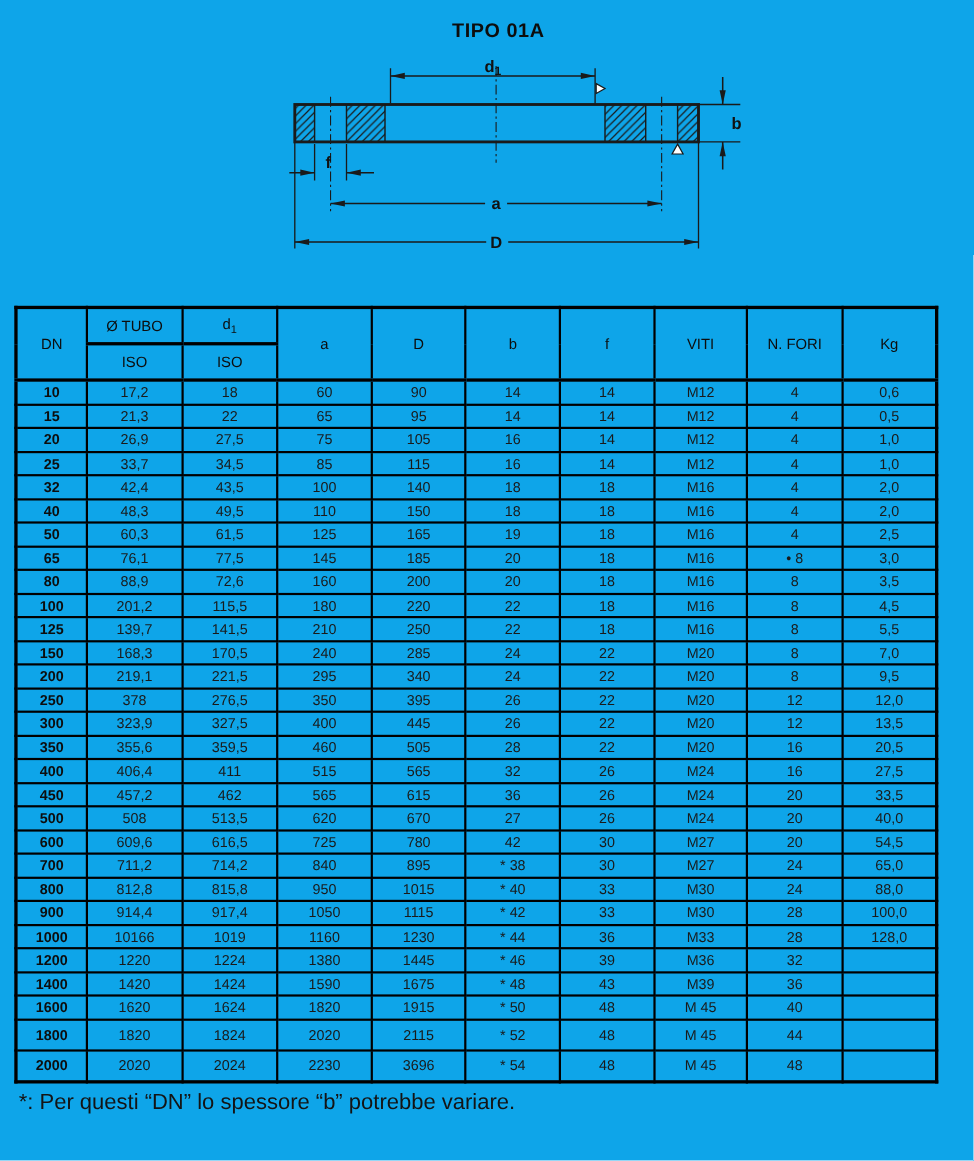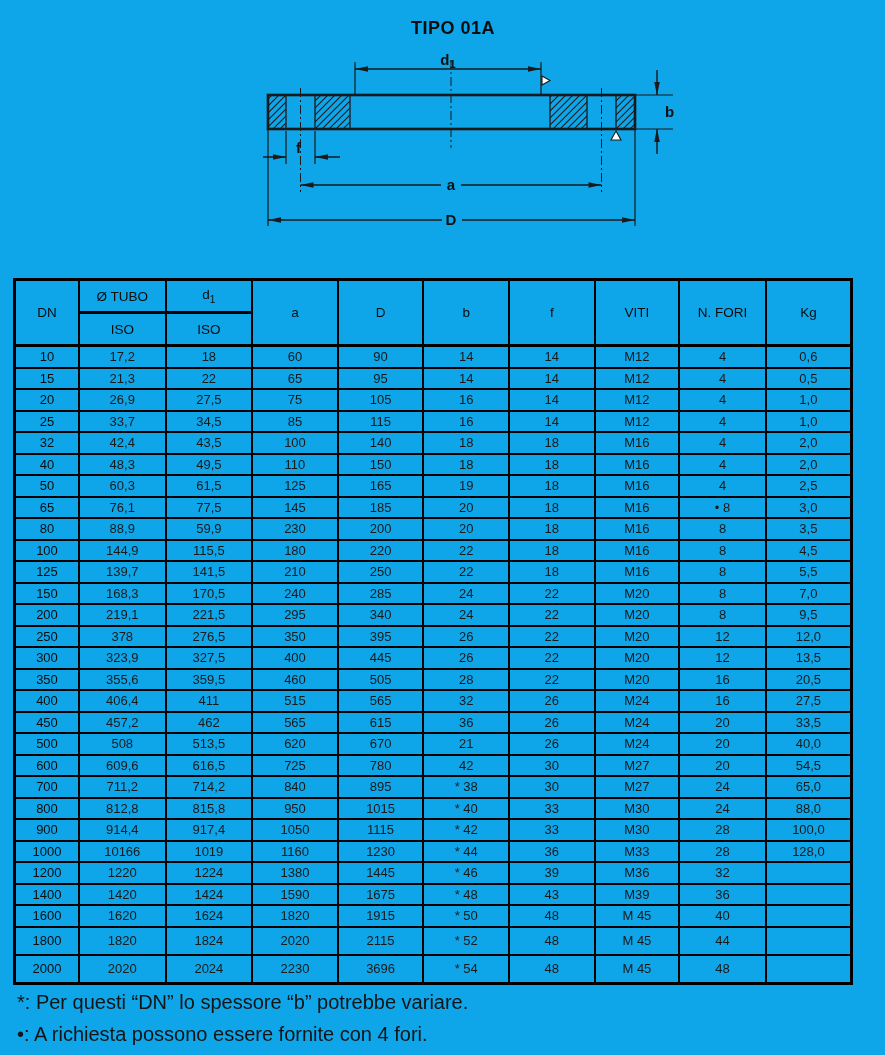--- a/index.html
+++ b/index.html
@@ -25,21 +25,21 @@
   table.spec th, table.spec td {
     border:2px solid #000; text-align:center; vertical-align:middle; padding:0 2px;
     overflow:hidden; white-space:nowrap;
   }
   table.spec thead th {
     font-size:13.5px; font-weight:normal; height:30px; border-bottom-width:3px;
     color:#0d0d0d;
   }
   table.spec thead th sub { font-size:10px; }
   table.spec tbody td { font-size:13px; height:19.5px; color:#1a1a1a; }
-  table.spec tbody td:first-child { font-weight:normal; color:#0d0d0d; }
+  table.spec tbody td:first-child { font-weight:bold; color:#0d0d0d; }
   table.spec tbody tr:nth-last-child(-n+2) td { height:26px; }
 
   .notes {
     position:absolute; left:17px; top:986px; font-size:20px; line-height:1.6;
     color:#141414;
   }
 </style>
 </head>
 <body>
 
@@ -236,32 +236,32 @@
           <td>185</td>
           <td>20</td>
           <td>18</td>
           <td>M16</td>
           <td>• 8</td>
           <td>3,0</td>
         </tr>
         <tr>
           <td>80</td>
           <td>88,9</td>
-          <td>59,9</td>
-          <td>230</td>
+          <td>72,6</td>
+          <td>160</td>
           <td>200</td>
           <td>20</td>
           <td>18</td>
           <td>M16</td>
           <td>8</td>
           <td>3,5</td>
         </tr>
         <tr>
           <td>100</td>
-          <td>144,9</td>
+          <td>201,2</td>
           <td>115,5</td>
           <td>180</td>
           <td>220</td>
           <td>22</td>
           <td>18</td>
           <td>M16</td>
           <td>8</td>
           <td>4,5</td>
         </tr>
         <tr>
@@ -359,21 +359,21 @@
           <td>M24</td>
           <td>20</td>
           <td>33,5</td>
         </tr>
         <tr>
           <td>500</td>
           <td>508</td>
           <td>513,5</td>
           <td>620</td>
           <td>670</td>
-          <td>21</td>
+          <td>27</td>
           <td>26</td>
           <td>M24</td>
           <td>20</td>
           <td>40,0</td>
         </tr>
         <tr>
           <td>600</td>
           <td>609,6</td>
           <td>616,5</td>
           <td>725</td>
@@ -490,16 +490,15 @@
           <td>48</td>
           <td>M 45</td>
           <td>48</td>
           <td></td>
         </tr>
       </tbody>
   </table>
 
   <div class="notes">
     <div>*: Per questi “DN” lo spessore “b” potrebbe variare.</div>
-    <div>•: A richiesta possono essere fornite con 4 fori.</div>
   </div>
 
 </div>
 
 </body></html>

